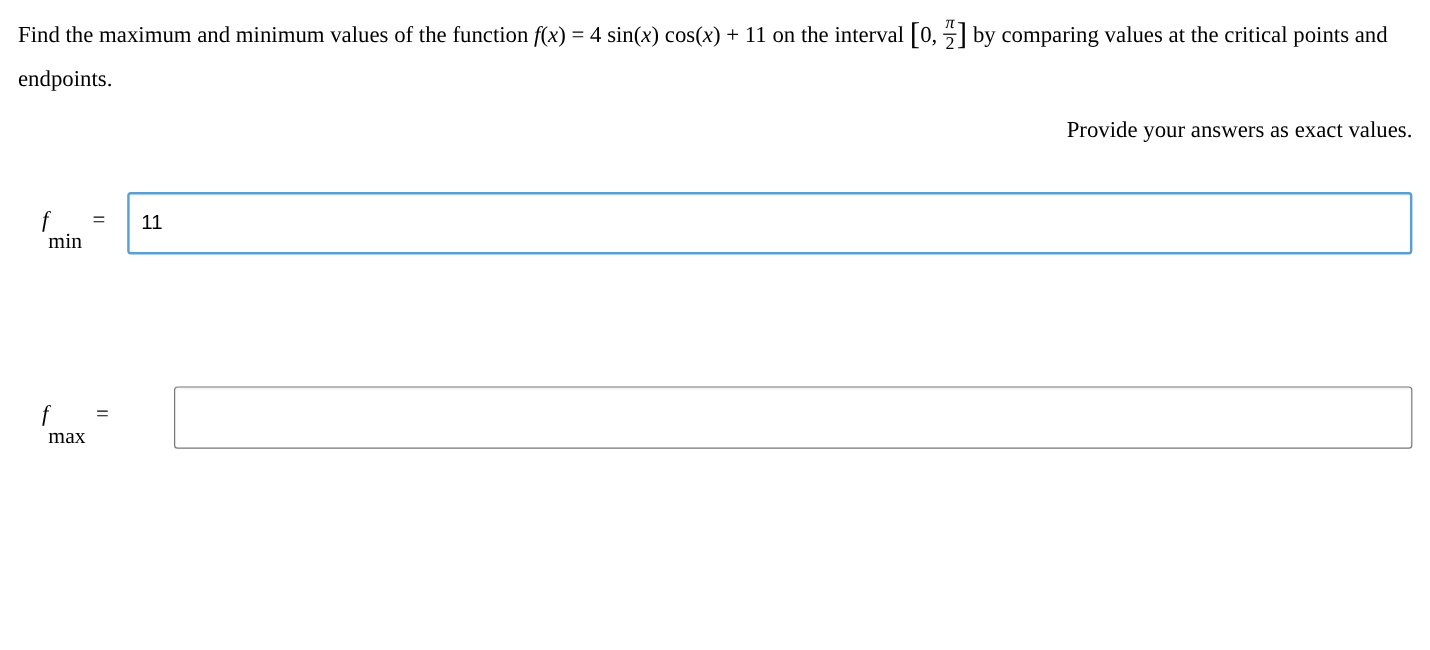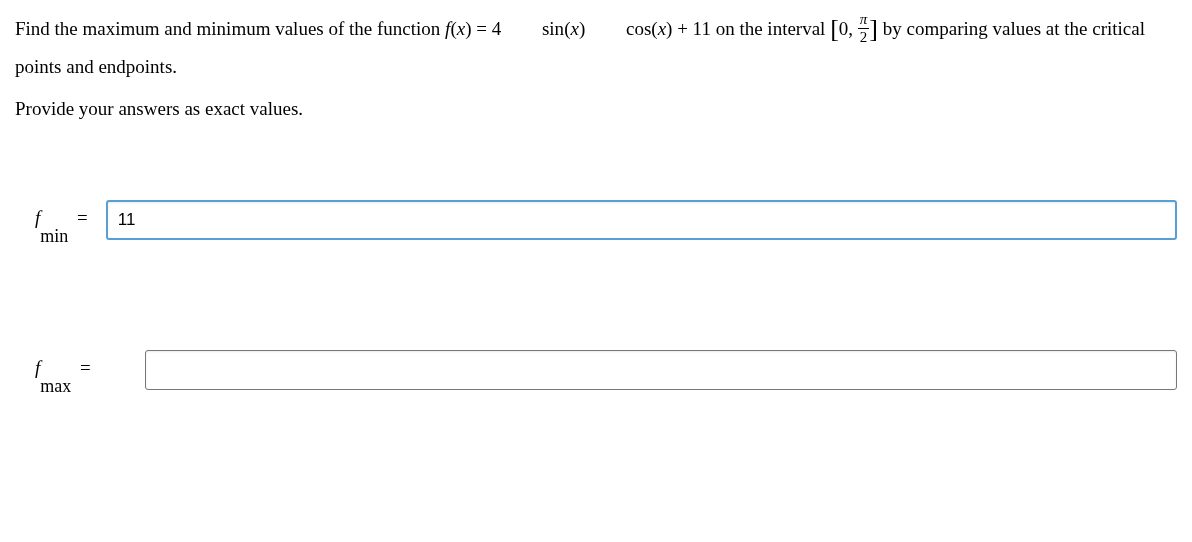--- a/index.html
+++ b/index.html
@@ -14,21 +14,22 @@
       background: #fff;
       padding: 10px 15px;
       width: 1192px;
     }
     .question-text {
       line-height: 1.6;
       margin-bottom: 12px;
     }
     .instruction-text {
       line-height: 1.6;
-      margin-bottom: 76px;
+      margin-bottom: 36px;
+      text-align: right;
     }
     .answer-row {
       display: flex;
       align-items: center;
       margin-bottom: 110px;
       padding-left: 20px;
     }
     .answer-row:last-child {
       margin-bottom: 40px;
       gap: 36px;
@@ -46,36 +47,35 @@
       vertical-align: sub;
       position: relative;
       top: 13px;
     }
     .equals {
       font-style: normal;
       margin: 0 4px;
     }
     .answer-input {
       flex: 1;
-      height: 40px;
+      height: 52px;
       border: 1px solid #777;
       border-radius: 3px;
       padding: 6px 10px;
       font-size: 17px;
       font-family: Arial, sans-serif;
       background: #fff;
       box-shadow: inset 0 1px 2px rgba(0,0,0,0.08);
     }
     .answer-input.focused {
       border: 2px solid #5a9fd4;
       outline: none;
     }
     .math-func {
       font-style: normal;
-      margin-left: 36px;
     }
     .math-var {
       font-style: italic;
     }
     .frac {
       display: inline-block;
       vertical-align: middle;
       text-align: center;
       font-size: 15px;
       line-height: 1;

